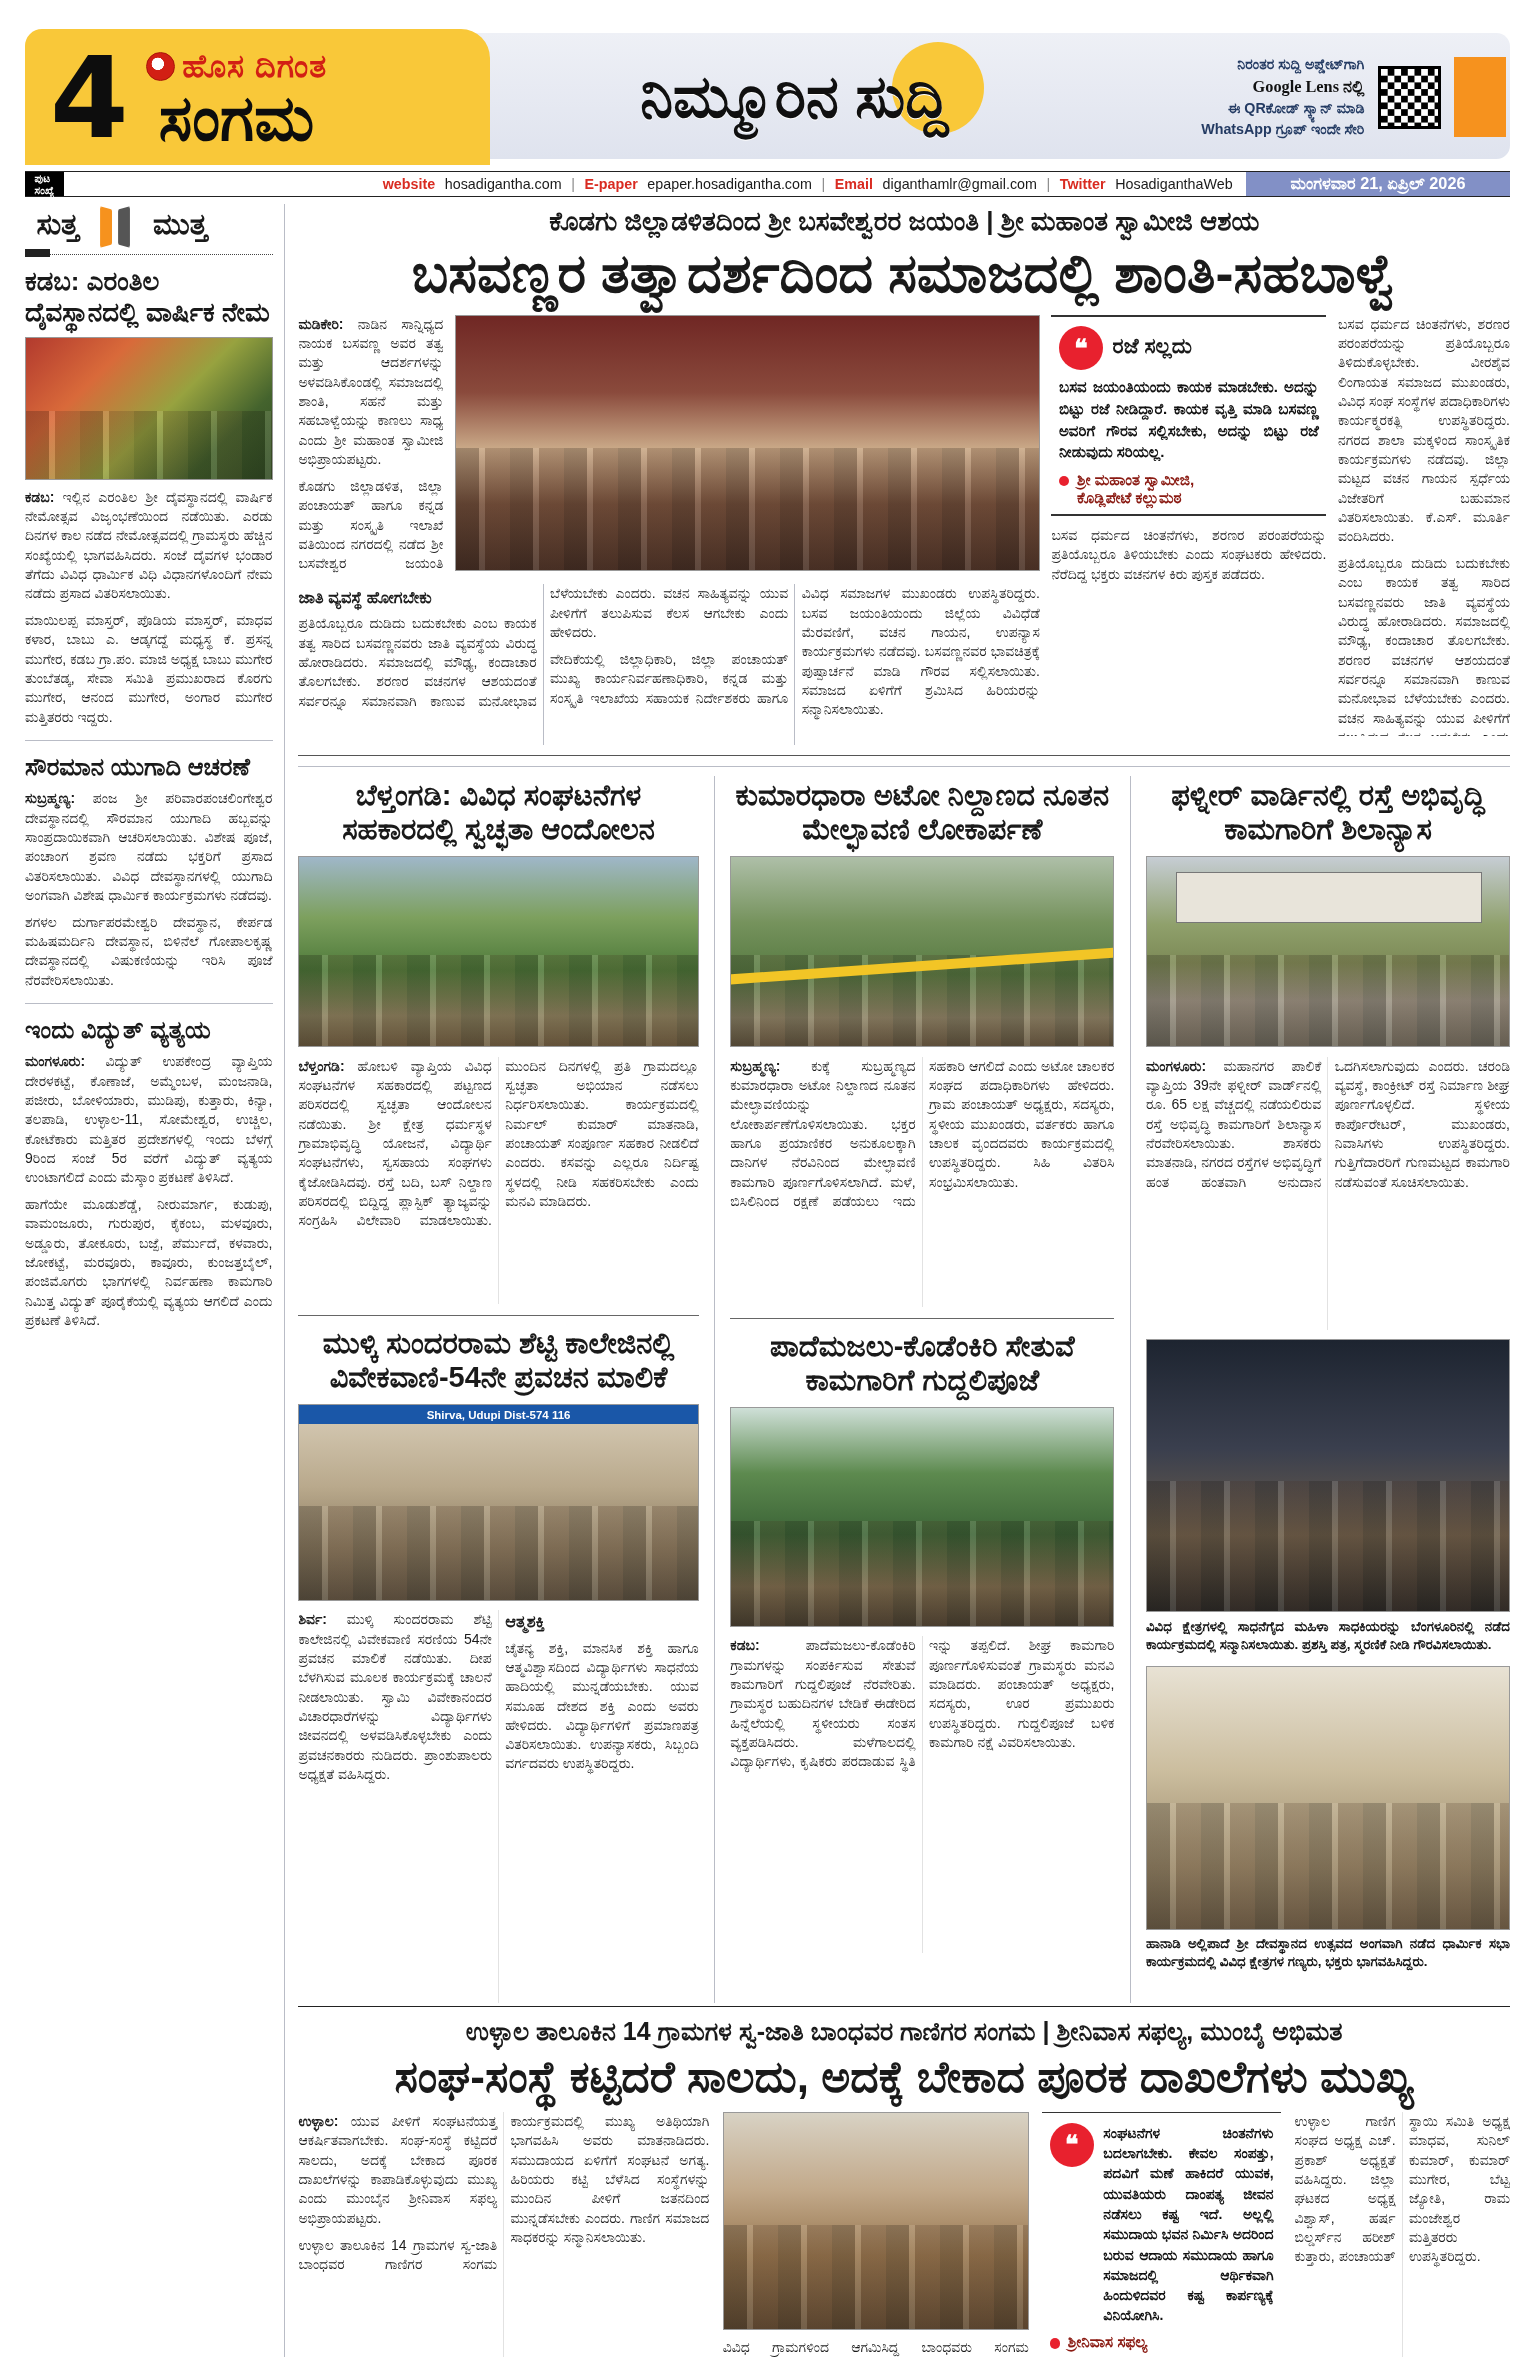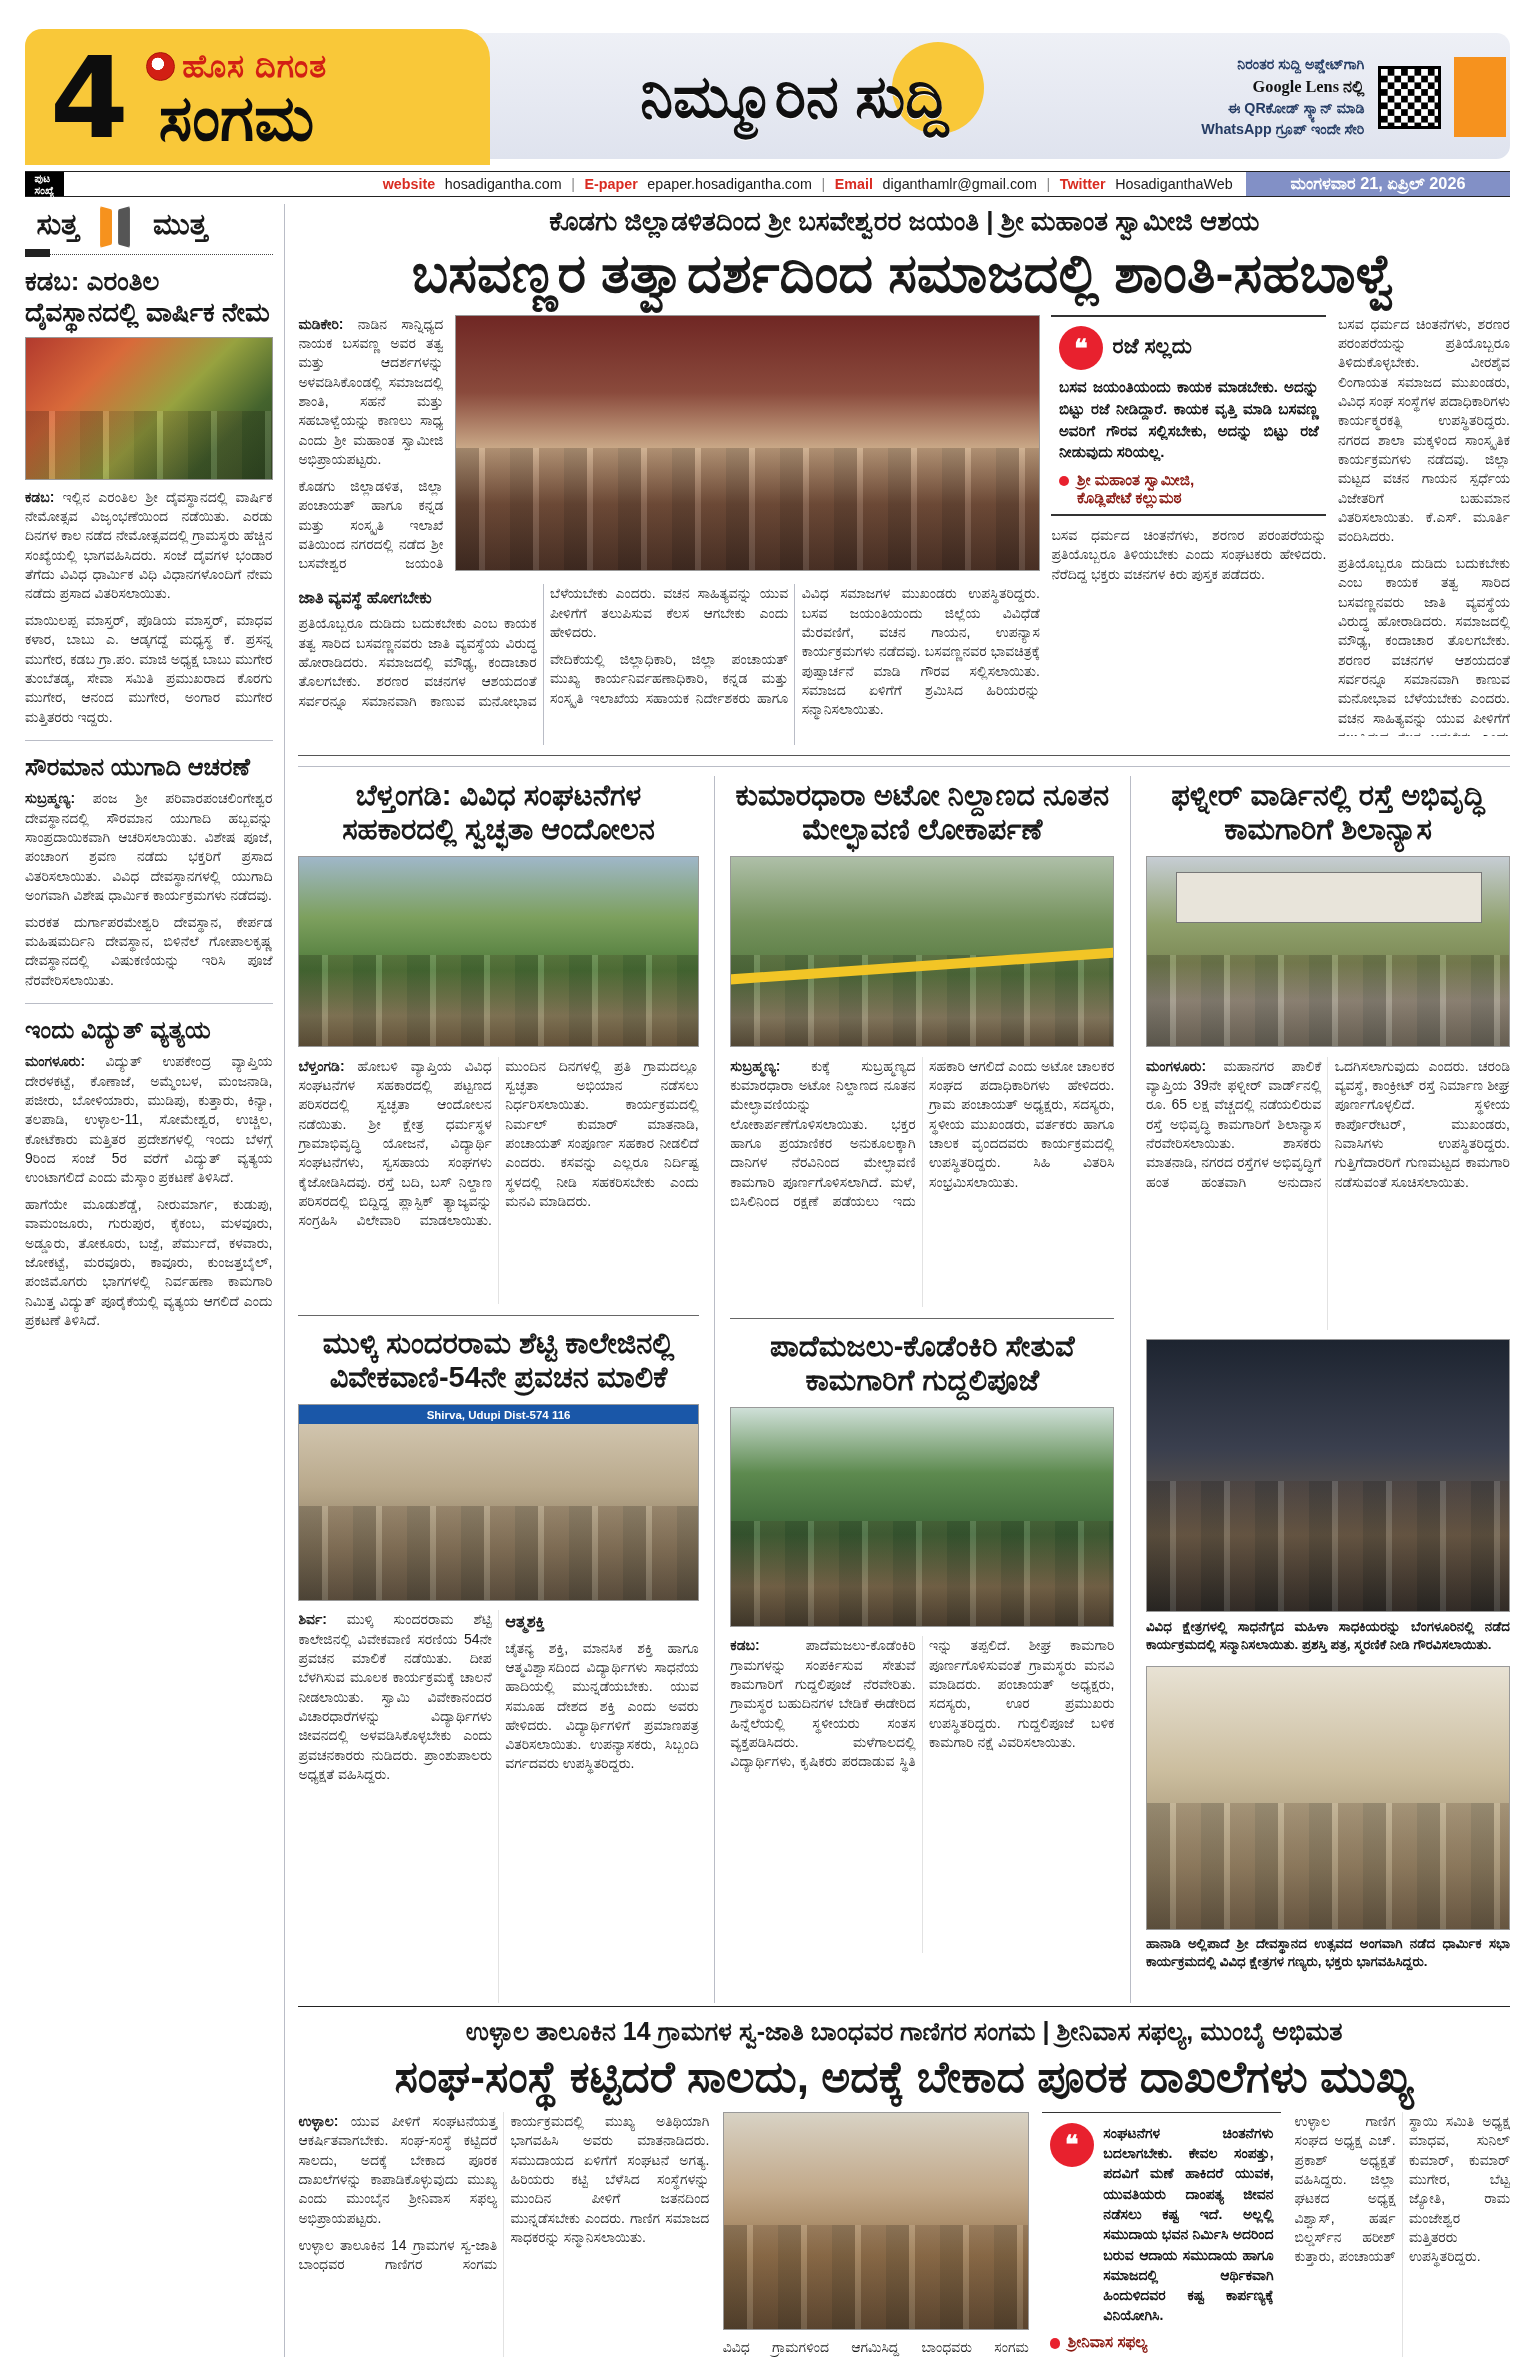--- a/index.html
+++ b/index.html
@@ -185,21 +185,21 @@
       </div>
       <div class="dotrule"></div>
 
       <h3>ಕಡಬ: ಎರಂತಿಲ ದೈವಸ್ಥಾನದಲ್ಲಿ ವಾರ್ಷಿಕ ನೇಮ</h3>
       <div class="photo ph-ritual"></div>
       <p style="margin-top:7.6px;"><b>ಕಡಬ:</b><span> ಇಲ್ಲಿನ ಎರಂತಿಲ ಶ್ರೀ ದೈವಸ್ಥಾನದಲ್ಲಿ ವಾರ್ಷಿಕ ನೇಮೋತ್ಸವ ವಿಜೃಂಭಣೆಯಿಂದ ನಡೆಯಿತು. ಎರಡು ದಿನಗಳ ಕಾಲ ನಡೆದ ನೇಮೋತ್ಸವದಲ್ಲಿ ಗ್ರಾಮಸ್ಥರು ಹೆಚ್ಚಿನ ಸಂಖ್ಯೆಯಲ್ಲಿ ಭಾಗವಹಿಸಿದರು. ಸಂಜೆ ದೈವಗಳ ಭಂಡಾರ ತೆಗೆದು ವಿವಿಧ ಧಾರ್ಮಿಕ ವಿಧಿ ವಿಧಾನಗಳೊಂದಿಗೆ ನೇಮ ನಡೆದು ಪ್ರಸಾದ ವಿತರಿಸಲಾಯಿತು.</span></p>
       <p>ಮಾಯಿಲಪ್ಪ ಮಾಸ್ತರ್, ಪೊಡಿಯ ಮಾಸ್ತರ್, ಮಾಧವ ಕಳಾರ, ಬಾಬು ಎ. ಆಡ್ಕಗದ್ದೆ ಮಧ್ಯಸ್ಥ ಕೆ. ಪ್ರಸನ್ನ ಮುಗೇರ, ಕಡಬ ಗ್ರಾ.ಪಂ. ಮಾಜಿ ಅಧ್ಯಕ್ಷ ಬಾಬು ಮುಗೇರ ತುಂಬೆತಡ್ಕ, ಸೇವಾ ಸಮಿತಿ ಪ್ರಮುಖರಾದ ಕೊರಗು ಮುಗೇರ, ಆನಂದ ಮುಗೇರ, ಅಂಗಾರ ಮುಗೇರ ಮತ್ತಿತರರು ಇದ್ದರು.</p>
 
       <h4>ಸೌರಮಾನ ಯುಗಾದಿ ಆಚರಣೆ</h4>
       <p><b>ಸುಬ್ರಹ್ಮಣ್ಯ:</b><span> ಪಂಜ ಶ್ರೀ ಪರಿವಾರಪಂಚಲಿಂಗೇಶ್ವರ ದೇವಸ್ಥಾನದಲ್ಲಿ ಸೌರಮಾನ ಯುಗಾದಿ ಹಬ್ಬವನ್ನು ಸಾಂಪ್ರದಾಯಿಕವಾಗಿ ಆಚರಿಸಲಾಯಿತು. ವಿಶೇಷ ಪೂಜೆ, ಪಂಚಾಂಗ ಶ್ರವಣ ನಡೆದು ಭಕ್ತರಿಗೆ ಪ್ರಸಾದ ವಿತರಿಸಲಾಯಿತು. ವಿವಿಧ ದೇವಸ್ಥಾನಗಳಲ್ಲಿ ಯುಗಾದಿ ಅಂಗವಾಗಿ ವಿಶೇಷ ಧಾರ್ಮಿಕ ಕಾರ್ಯಕ್ರಮಗಳು ನಡೆದವು.</span></p>
-      <p>ಮರಕತ ದುರ್ಗಾಪರಮೇಶ್ವರಿ ದೇವಸ್ಥಾನ, ಕೇರ್ಪಡ ಮಹಿಷಮರ್ದಿನಿ ದೇವಸ್ಥಾನ, ಬಿಳಿನೆಲೆ ಗೋಪಾಲಕೃಷ್ಣ ದೇವಸ್ಥಾನದಲ್ಲಿ ವಿಷುಕಣಿಯನ್ನು ಇರಿಸಿ ಪೂಜೆ ನೆರವೇರಿಸಲಾಯಿತು.</p>
+      <p>ಶಗಳಲ ದುರ್ಗಾಪರಮೇಶ್ವರಿ ದೇವಸ್ಥಾನ, ಕೇರ್ಪಡ ಮಹಿಷಮರ್ದಿನಿ ದೇವಸ್ಥಾನ, ಬಿಳಿನೆಲೆ ಗೋಪಾಲಕೃಷ್ಣ ದೇವಸ್ಥಾನದಲ್ಲಿ ವಿಷುಕಣಿಯನ್ನು ಇರಿಸಿ ಪೂಜೆ ನೆರವೇರಿಸಲಾಯಿತು.</p>
 
       <h4>ಇಂದು ವಿದ್ಯುತ್ ವ್ಯತ್ಯಯ</h4>
       <p><b>ಮಂಗಳೂರು:</b><span> ವಿದ್ಯುತ್ ಉಪಕೇಂದ್ರ ವ್ಯಾಪ್ತಿಯ ದೇರಳಕಟ್ಟೆ, ಕೊಣಾಜೆ, ಅಮ್ಮೆಂಬಳ, ಮಂಜನಾಡಿ, ಪಜೀರು, ಬೋಳಿಯಾರು, ಮುಡಿಪು, ಕುತ್ತಾರು, ಕಿನ್ಯಾ, ತಲಪಾಡಿ, ಉಳ್ಳಾಲ-11, ಸೋಮೇಶ್ವರ, ಉಚ್ಚಿಲ, ಕೋಟೆಕಾರು ಮತ್ತಿತರ ಪ್ರದೇಶಗಳಲ್ಲಿ ಇಂದು ಬೆಳಗ್ಗೆ 9ರಿಂದ ಸಂಜೆ 5ರ ವರೆಗೆ ವಿದ್ಯುತ್ ವ್ಯತ್ಯಯ ಉಂಟಾಗಲಿದೆ ಎಂದು ಮೆಸ್ಕಾಂ ಪ್ರಕಟಣೆ ತಿಳಿಸಿದೆ.</span></p>
       <p>ಹಾಗೆಯೇ ಮೂಡುಶೆಡ್ಡೆ, ನೀರುಮಾರ್ಗ, ಕುಡುಪು, ವಾಮಂಜೂರು, ಗುರುಪುರ, ಕೈಕಂಬ, ಮಳವೂರು, ಅಡ್ಡೂರು, ತೋಕೂರು, ಬಜ್ಪೆ, ಪೆರ್ಮುದೆ, ಕಳವಾರು, ಜೋಕಟ್ಟೆ, ಮರವೂರು, ಕಾವೂರು, ಕುಂಜತ್ತಬೈಲ್, ಪಂಜಿಮೊಗರು ಭಾಗಗಳಲ್ಲಿ ನಿರ್ವಹಣಾ ಕಾಮಗಾರಿ ನಿಮಿತ್ತ ವಿದ್ಯುತ್ ಪೂರೈಕೆಯಲ್ಲಿ ವ್ಯತ್ಯಯ ಆಗಲಿದೆ ಎಂದು ಪ್ರಕಟಣೆ ತಿಳಿಸಿದೆ.</p>
     </div>
 
     <div class="maincol">
 
       <div class="lead">
         <div class="kicker">ಕೊಡಗು ಜಿಲ್ಲಾಡಳಿತದಿಂದ ಶ್ರೀ ಬಸವೇಶ್ವರರ ಜಯಂತಿ | ಶ್ರೀ ಮಹಾಂತ ಸ್ವಾಮೀಜಿ ಆಶಯ</div>

